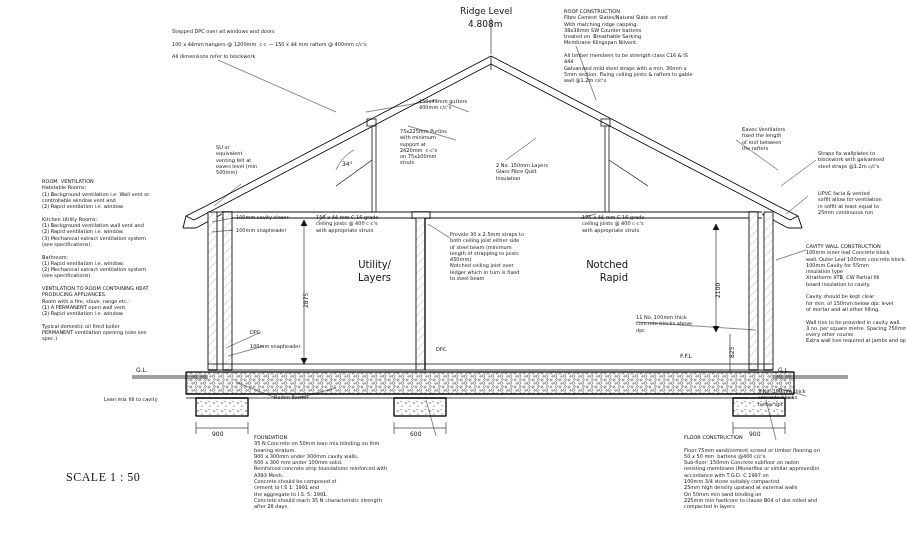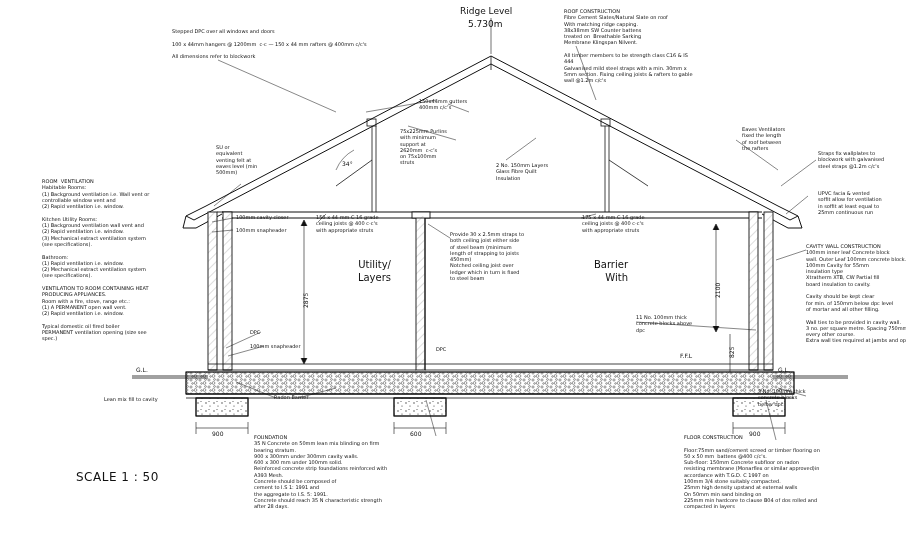--- a/index.html
+++ b/index.html
@@ -183,21 +183,21 @@
       <line x1="262" y1="398" x2="300" y2="388"></line>
       <line x1="770" y1="396" x2="742" y2="388"></line>
       <line x1="740" y1="440" x2="730" y2="400"></line>
       <line x1="400" y1="436" x2="390" y2="400"></line>
     </g>
 
     <path d="M300,170 A 40 40 0 0 1 318 150" stroke="#111" fill="none" stroke-width="0.5"></path>
   </svg>
 
   <div class="lbl big" style="left:424px;top:6px;">Ridge Level</div>
-  <div class="lbl big" style="left:432px;top:19px;">5.730m</div>
+  <div class="lbl big" style="left:432px;top:19px;">4.808m</div>
 
   <div class="note" style="left:136px;top:28px;width:230px;">Stepped DPC over all windows and doors
 
 100 x 44mm hangers @ 1200mm  c-c — 150 x 44 mm rafters @ 400mm c/c's
 
 All dimensions refer to blockwork</div>
 
   <div class="note" style="left:528px;top:8px;width:230px;">ROOF CONSTRUCTION
 Fibre Cement Slates/Natural Slate on roof
 With matching ridge capping.
@@ -349,31 +349,31 @@
 225mm min hardcore to clause B04 of dos rolled and
 compacted in layers</div>
 
   <div class="lbl" style="left:306px;top:160px;">34°</div>
 
   <div class="room" style="left:225px;top:258px;width:130px;">
     <div>Utility/</div>
     <div>Layers</div>
   </div>
   <div class="room" style="left:462px;top:258px;width:130px;">
-    <div>Barrier</div>
-    <div>With</div>
+    <div>Notched</div>
+    <div>Rapid</div>
   </div>
 
   <div class="lbl" style="left:100px;top:366px;">G.L.</div>
   <div class="lbl" style="left:742px;top:366px;">G.L.</div>
   <div class="lbl" style="left:644px;top:352px;">F.F.L</div>
 
   <div class="vdim" style="left:266px;top:308px;">2875</div>
   <div class="vdim" style="left:678px;top:298px;">2100</div>
   <div class="vdim" style="left:692px;top:358px;">825</div>
 
   <div class="dim" style="left:176px;top:430px;">900</div>
   <div class="dim" style="left:374px;top:430px;">600</div>
   <div class="dim" style="left:713px;top:430px;">900</div>
 
-  <div class="subtitle" style="left:40px;top:470px;">SCALE 1 : 50</div>
+  <div class="subtitle" style="left:30px;top:470px;font-family:Liberation Serif, serif;">SCALE 1 : 50</div>
 
 </div>
 
 </body></html>

